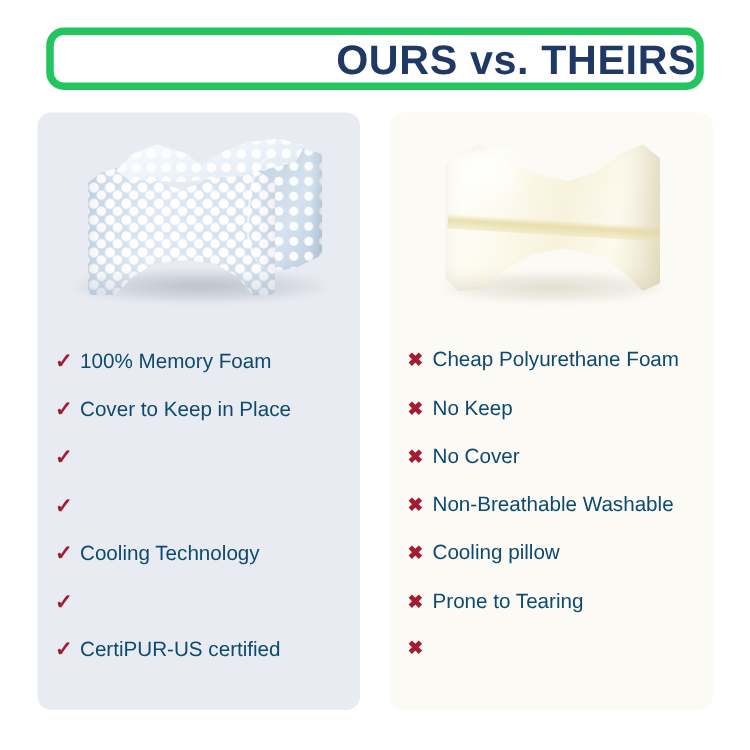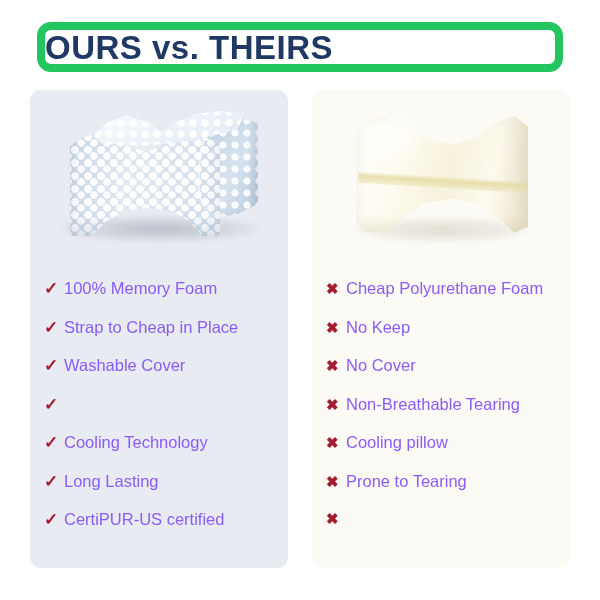--- a/index.html
+++ b/index.html
@@ -15,27 +15,27 @@
     position: relative;
   }
 
   
   #title-banner {
     position: absolute;
     left: 37px;
     top: 22px;
     width: 526px;
     height: 50px;
-    border: 8px solid #22c55e;
+    border: 6px solid #22c55e;
     border-radius: 14px;
     background: #ffffff;
     box-sizing: border-box;
     display: flex;
     align-items: center;
-    justify-content: flex-start;
+    justify-content: flex-end;
   }
   #title-text {
     color: #1f3864;
     font-size: 33px;
     font-weight: bold;
     letter-spacing: 0.5px;
     line-height: 1;
     white-space: nowrap;
   }
 
@@ -218,21 +218,21 @@
   .mark {
     flex: 0 0 auto;
     width: 20px;
     color: #a51c30;
     font-size: 17px;
     font-weight: bold;
     line-height: 1;
   }
   .mark.cross { font-size: 15px; }
   .feature-text {
-    color: #8b5cf6;
+    color: #0c4a6e;
     font-size: 16.5px;
     line-height: 1;
     white-space: nowrap;
   }
 </style>
 </head>
 <body>
 
 <div id="title-banner">
   <span id="title-text">OURS vs. THEIRS</span>
@@ -250,36 +250,34 @@
     </div>
   </div>
 
   <ul class="feature-list">
     <li class="feature-item">
       <span class="mark check">✓</span>
       <span class="feature-text">100% Memory Foam</span>
     </li>
     <li class="feature-item">
       <span class="mark check">✓</span>
-      <span class="feature-text">Strap to Cheap in Place</span>
-    </li>
-    <li class="feature-item">
-      <span class="mark check">✓</span>
-      <span class="feature-text">Washable Cover</span>
+      <span class="feature-text">Cover to Keep in Place</span>
+    </li>
+    <li class="feature-item">
+      <span class="mark check">✓</span>
     </li>
     <li class="feature-item">
       <span class="mark check">✓</span>
     </li>
     <li class="feature-item">
       <span class="mark check">✓</span>
       <span class="feature-text">Cooling Technology</span>
     </li>
     <li class="feature-item">
       <span class="mark check">✓</span>
-      <span class="feature-text">Long Lasting</span>
     </li>
     <li class="feature-item">
       <span class="mark check">✓</span>
       <span class="feature-text">CertiPUR-US certified</span>
     </li>
   </ul>
 </div>
 
 <div class="column" id="column-theirs">
 
@@ -300,21 +298,21 @@
     <li class="feature-item">
       <span class="mark cross">✖</span>
       <span class="feature-text">No Keep</span>
     </li>
     <li class="feature-item">
       <span class="mark cross">✖</span>
       <span class="feature-text">No Cover</span>
     </li>
     <li class="feature-item">
       <span class="mark cross">✖</span>
-      <span class="feature-text">Non-Breathable Tearing</span>
+      <span class="feature-text">Non-Breathable Washable</span>
     </li>
     <li class="feature-item">
       <span class="mark cross">✖</span>
       <span class="feature-text">Cooling pillow</span>
     </li>
     <li class="feature-item">
       <span class="mark cross">✖</span>
       <span class="feature-text">Prone to Tearing</span>
     </li>
     <li class="feature-item">

